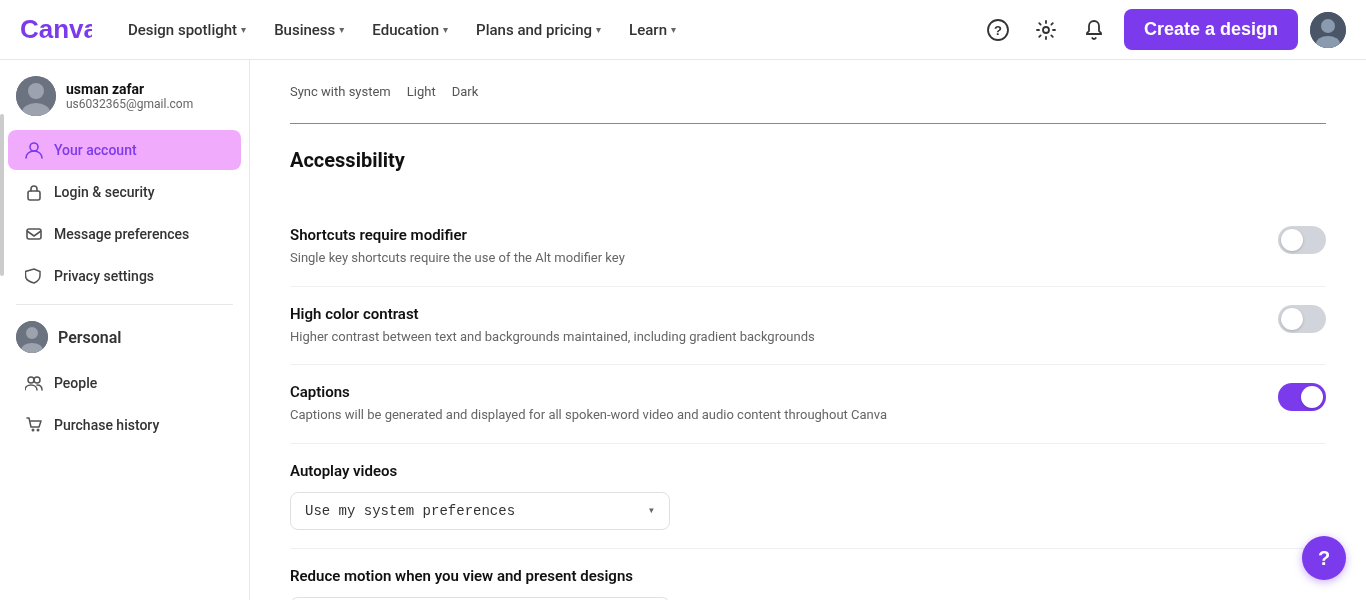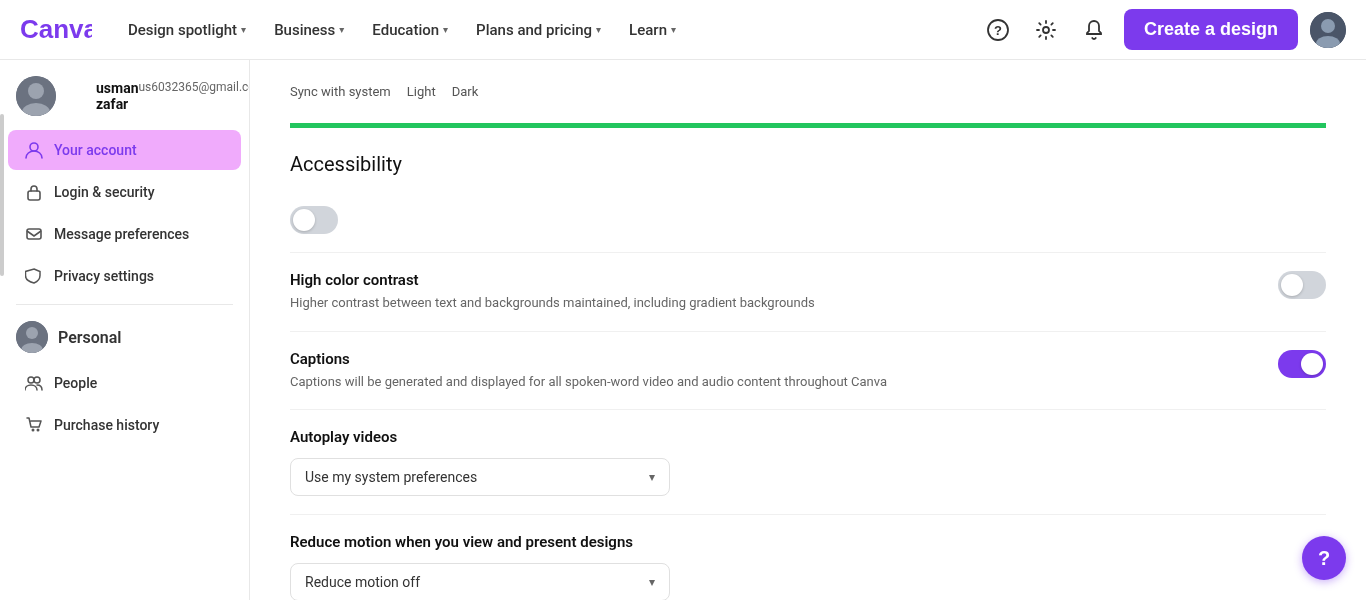--- a/index.html
+++ b/index.html
@@ -69,21 +69,21 @@
     .sidebar-user {
       display: flex; align-items: center; gap: 10px;
       padding: 16px 16px 12px 16px;
     }
     .sidebar-user-avatar {
       width: 40px; height: 40px; border-radius: 50%;
       background: #6b7280; flex-shrink: 0;
       display: flex; align-items: center; justify-content: center;
       overflow: hidden;
     }
-    .sidebar-user-info { display: flex; flex-direction: row; margin-left: 30px; }
+    .sidebar-user-info { display: flex; flex-direction: column; }
     .sidebar-user-name { font-size: 14px; font-weight: 700; color: #111; }
     .sidebar-user-email { font-size: 12px; color: #666; }
 
     .sidebar-item {
       display: flex; align-items: center; gap: 10px;
       padding: 10px 16px; cursor: pointer; border-radius: 8px;
       margin: 2px 8px; font-size: 14px; color: #333; font-weight: 500;
     }
     .sidebar-item.active { background: #f0abfc; color: #7c3aed; }
     .sidebar-item-icon { width: 20px; height: 20px; display: flex; align-items: center; justify-content: center; flex-shrink: 0; }
@@ -103,30 +103,30 @@
 
     
     .content {
       flex: 1; overflow-y: auto; padding: 24px 40px;
       background: #fff;
     }
 
     
     .theme-row {
       display: flex; gap: 16px; margin-bottom: 24px;
-      padding-bottom: 24px; border-bottom: 5px solid #22c55e;
+      padding-bottom: 24px; border-bottom: 1px solid #22c55e;
     }
     .theme-option {
       display: flex; flex-direction: column; align-items: center; gap: 6px; cursor: pointer;
     }
     .theme-option-label { font-size: 13px; color: #555; }
 
     
     .section-heading {
-      font-size: 20px; font-weight: 400; color: #111; margin-bottom: 12px;
+      font-size: 20px; font-weight: 700; color: #111; margin-bottom: 36px;
     }
 
     
     .setting-row {
       display: flex; align-items: flex-start; justify-content: space-between;
       padding: 18px 0; border-bottom: 1px solid #f0f0f0;
     }
     .setting-row:last-child { border-bottom: none; }
     .setting-info { flex: 1; padding-right: 40px; }
     .setting-title { font-size: 15px; font-weight: 600; color: #111; margin-bottom: 4px; }
@@ -152,21 +152,21 @@
     }
 
     
     .setting-dropdown {
       margin-top: 12px;
     }
     .dropdown-select {
       display: flex; align-items: center; justify-content: space-between;
       border: 1.5px solid #e0e0e0; border-radius: 8px;
       padding: 10px 14px; cursor: pointer; width: 380px;
-      font-size: 14px; color: #333; background: #fff;
+      font-size: 14px; color: #333; background: #fff; font-family: Liberation Mono, monospace;
     }
     .dropdown-chevron { color: #666; font-size: 12px; }
 
     
     .help-btn {
       position: fixed; bottom: 20px; right: 20px;
       width: 44px; height: 44px; border-radius: 50%;
       background: #7c3aed; color: #fff; border: none;
       font-size: 20px; font-weight: 700; cursor: pointer;
       display: flex; align-items: center; justify-content: center;
@@ -340,20 +340,24 @@
         <span class="theme-option-label">Light</span>
       </div>
       <div class="theme-option">
         <span class="theme-option-label">Dark</span>
       </div>
     </div>
 
     <h2 class="section-heading">Accessibility</h2>
 
     <div class="setting-row">
+      <div class="setting-info">
+        <div class="setting-title">Shortcuts require modifier</div>
+        <div class="setting-desc">Single key shortcuts require the use of the Alt modifier key</div>
+      </div>
       <button class="toggle off" aria-label="Toggle shortcuts require modifier">
         <div class="toggle-thumb"></div>
       </button>
     </div>
 
     <div class="setting-row">
       <div class="setting-info">
         <div class="setting-title">High color contrast</div>
         <div class="setting-desc">Higher contrast between text and backgrounds maintained, including gradient backgrounds</div>
       </div>

